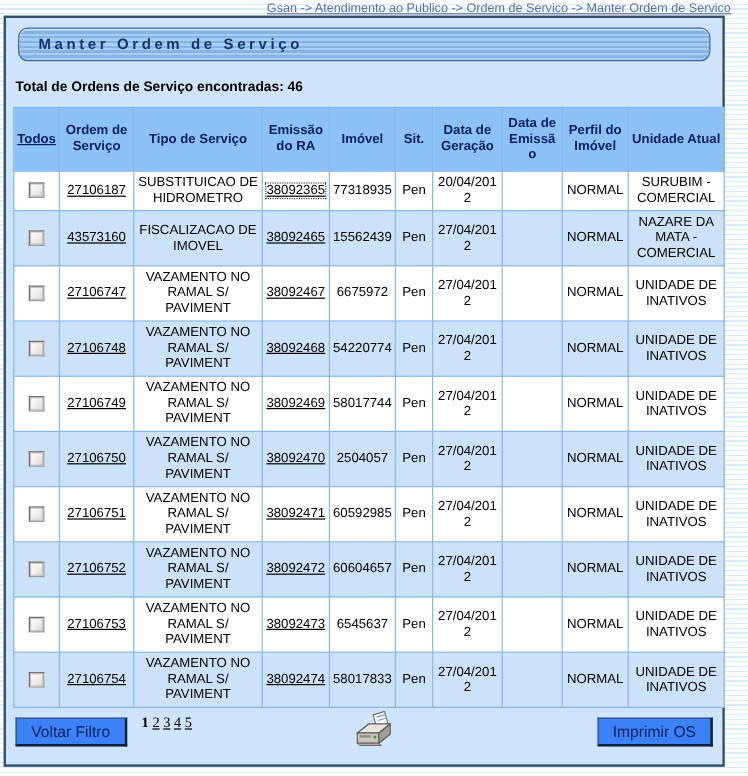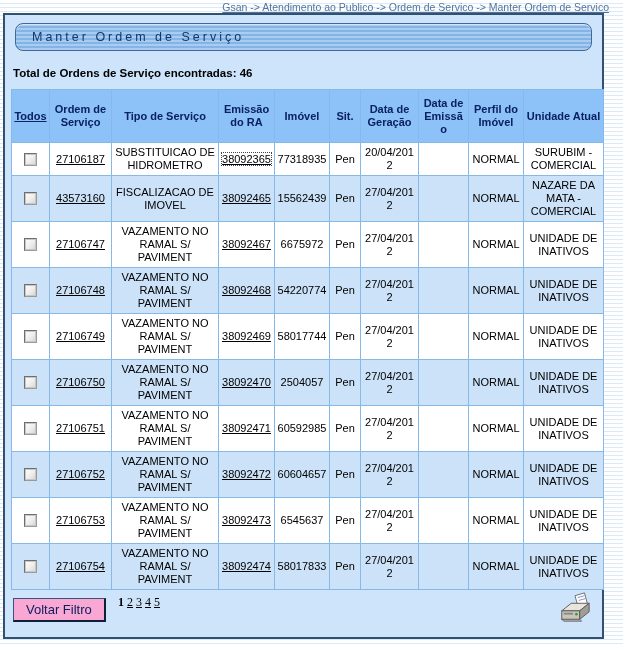--- a/index.html
+++ b/index.html
@@ -14,21 +14,21 @@
   }
   .mainbox{
     position:absolute;top:13px;left:3px;width:601px;height:626px;
     border:2px solid #33506e;background:#cde4fb;box-sizing:border-box;
     padding:0 5px;
   }
   .titlebar{
     margin:8px 5px 0 5px;height:26px;line-height:26px;
     border:1px solid #44679a;border-radius:8px;
     background:repeating-linear-gradient(to bottom,#a9cdf1 0px,#a9cdf1 2px,#84b4e6 2px,#84b4e6 4px);
-    color:#17356b;font-size:12.5px;font-weight:normal;letter-spacing:3px;
+    color:#17356b;font-size:12.5px;font-weight:bold;letter-spacing:3px;
     padding-left:16px;box-shadow:inset 0 1px 0 #d3e6f8;
   }
   .total{margin:16px 0 10px 3px;font-size:11.5px;font-weight:bold;color:#000;}
   table.os{
     border-collapse:collapse;width:586px;margin-left:1px;
     font-size:11px;color:#000;table-layout:fixed;
   }
   table.os th,table.os td{
     border:1px solid #86b8e8;text-align:center;vertical-align:middle;
     padding:3px 2px;line-height:13px;word-wrap:break-word;
@@ -48,21 +48,21 @@
     box-shadow:0 0 0 1px #c7c7c7 inset;vertical-align:middle;cursor:pointer;
   }
   .pager{margin:5px 0 2px 108px;font-size:12px;color:#000;font-family:Liberation Serif, serif;}
   .pager .cur{font-weight:bold;margin-right:3px;}
   .pager a{color:#000;text-decoration:underline;cursor:pointer;margin-right:3px;}
   .footerbar{
     position:absolute;left:8px;right:8px;bottom:12px;height:30px;
     display:flex;align-items:center;justify-content:space-between;
   }
   .btn{
-    background:#f9a8d4;color:#0b2161;font-size:13px;font-family:"Liberation Sans",sans-serif;
+    background:#3b82f6;color:#0b2161;font-size:13px;font-family:"Liberation Sans",sans-serif;
     border:1px solid #36547c;border-right:2px solid #10203a;border-bottom:2px solid #10203a;
     padding:3px 12px;cursor:pointer;
   }
   .printer{cursor:pointer;margin-left:18px;}
 </style>
 </head>
 <body>
 
 <a class="breadcrumb">Gsan -&gt; Atendimento ao Publico -&gt; Ordem de Servico -&gt; Manter Ordem de Servico</a>
 
@@ -233,14 +233,15 @@
         <line x1="23" y1="7" x2="30" y2="5" stroke="#7a8fd0" stroke-width="1"></line>
         <line x1="24" y1="10" x2="31" y2="8" stroke="#7a8fd0" stroke-width="1"></line>
         <polygon points="6,21 16,13 35,13 25,21" fill="#e9e5dd" stroke="#5a5a5a" stroke-width="1"></polygon>
         <rect x="6" y="21" width="19" height="9" fill="#c9c5bd" stroke="#5a5a5a" stroke-width="1"></rect>
         <polygon points="25,21 35,13 35,22 25,30" fill="#a19d95" stroke="#5a5a5a" stroke-width="1"></polygon>
         <rect x="8" y="23" width="10" height="2" fill="#8d8981"></rect>
         <circle cx="21.5" cy="24.5" r="1.4" fill="#2e9e3a"></circle>
         <polygon points="6,30 8,32 27,32 25,30" fill="#b5b1a9" stroke="#5a5a5a" stroke-width="0.8"></polygon>
       </svg>
     </span>
+    <button class="btn">Imprimir OS</button>
   </div>
 </div>
 
 </body></html>

